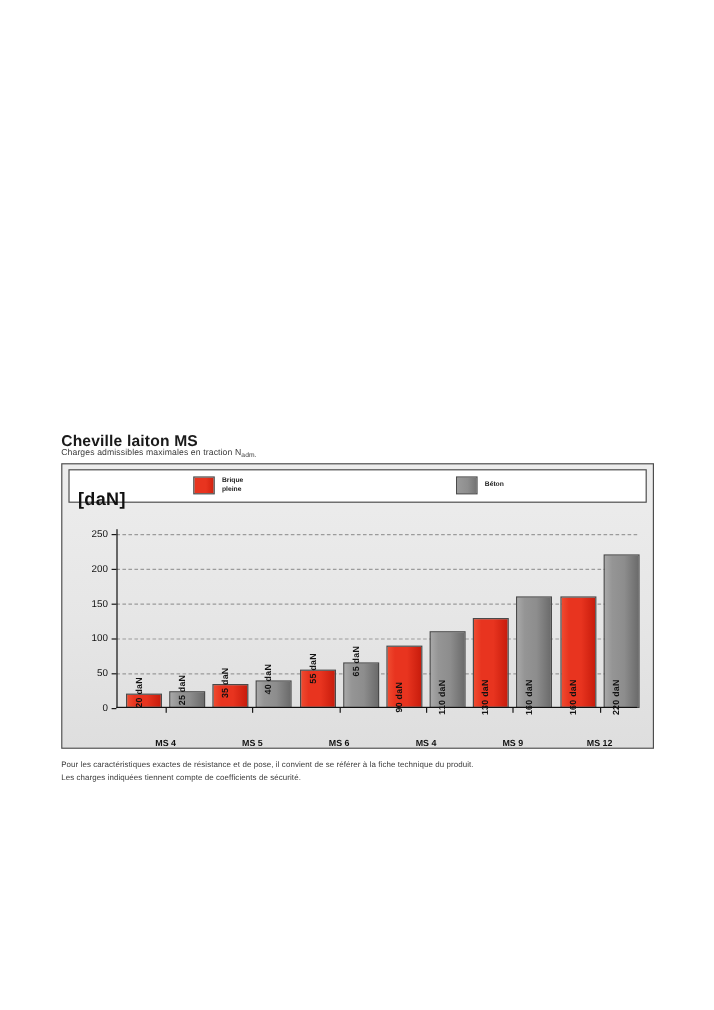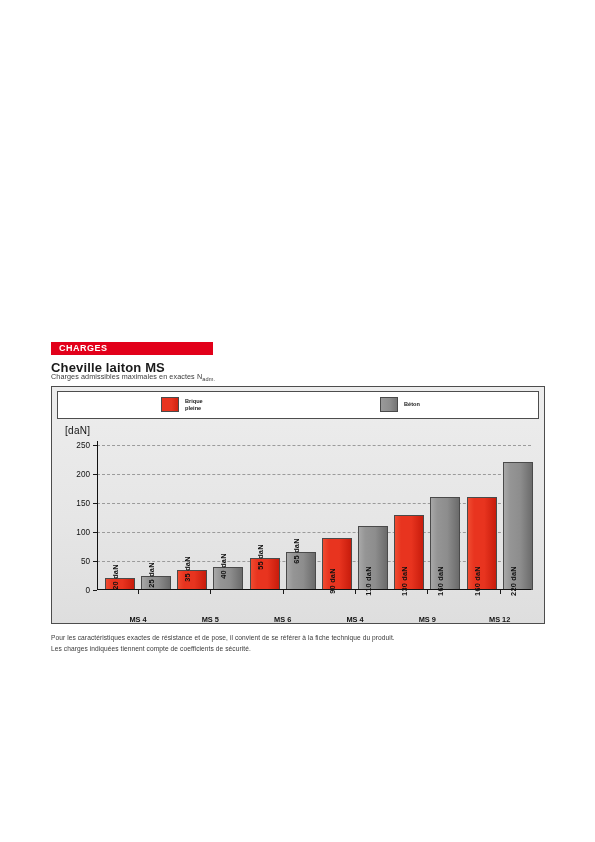--- a/index.html
+++ b/index.html
@@ -118,23 +118,23 @@
     font-weight: bold;
     color: #1a1a1a;
     line-height: 6.4px;
     white-space: pre-line;
   }
 
   
   #unit-label {
     position: absolute;
     left: 13px;
-    top: 38px;
-    font-size: 10px;
-    font-weight: normal;
+    top: 21px;
+    font-size: 15px;
+    font-weight: bold;
     color: #111111;
     letter-spacing: 0.3px;
   }
 
   
   #plot {
     position: absolute;
     left: 45px;
     top: 58px;
     width: 434px;
@@ -263,27 +263,24 @@
     color: #3a3a3a;
     line-height: 11px;
     letter-spacing: 0.08px;
   }
 </style>
 </head>
 <body>
 
 <div id="sheet">
 
-  <div id="charges-banner">
-    <span class="banner-label">CHARGES</span>
-  </div>
 
   <div id="product-title">Cheville laiton MS</div>
 
-  <div id="chart-subtitle"><span>Charges admissibles maximales en exactes N</span><sub>adm.</sub></div>
+  <div id="chart-subtitle"><span>Charges admissibles maximales en traction N</span><sub>adm.</sub></div>
 
   <div id="chart-frame">
 
     <div id="legend-box">
       <div class="legend-entry e0">
         <span class="legend-swatch red"></span>
         <span class="legend-text">Brique
 pleine</span>
       </div>
       <div class="legend-entry e1">

